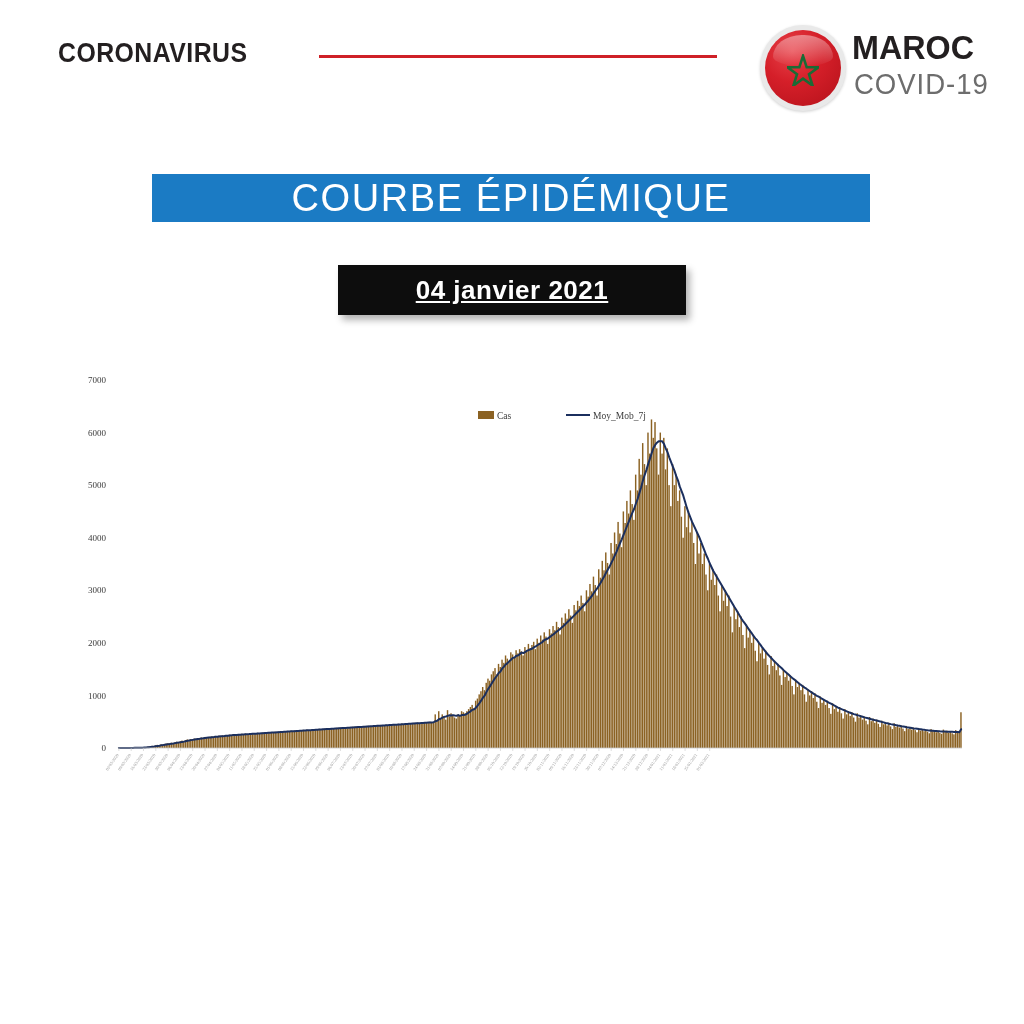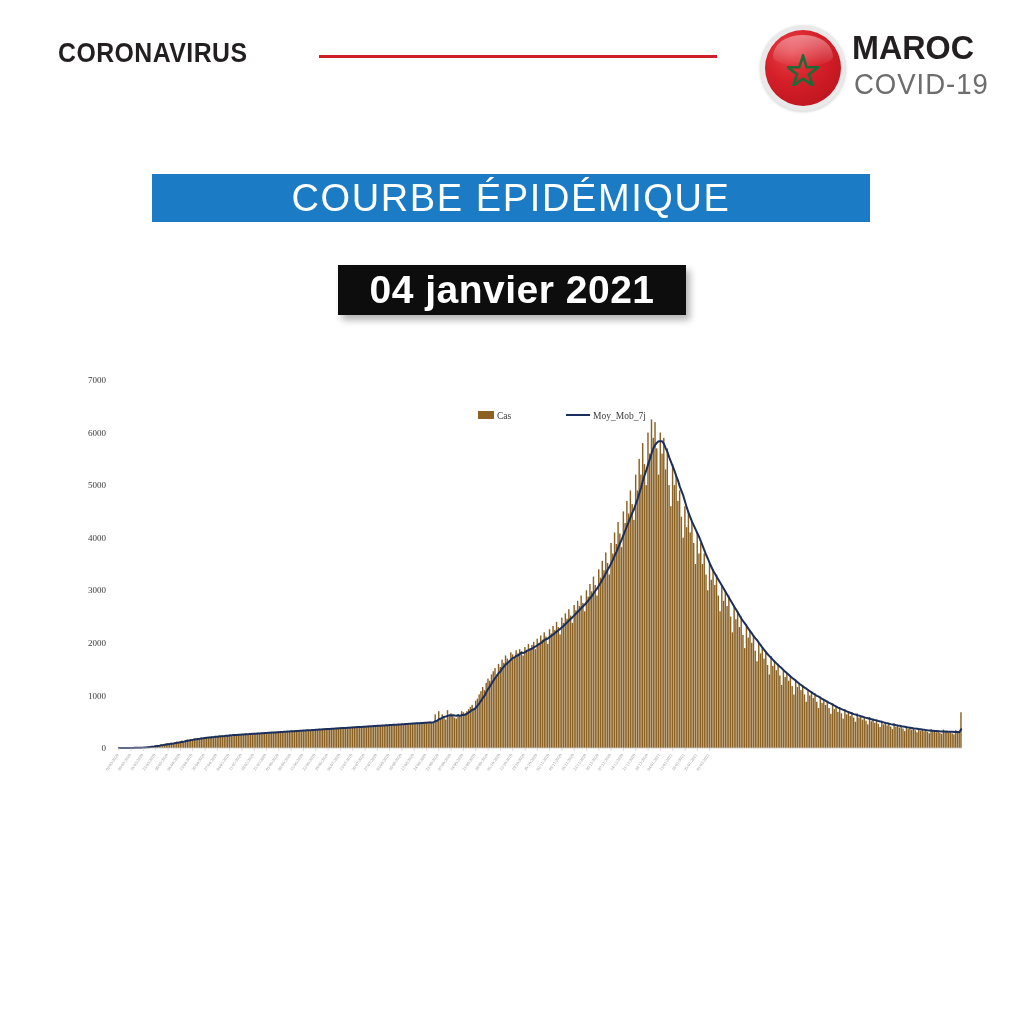--- a/index.html
+++ b/index.html
@@ -63,21 +63,21 @@
     display:block;width:100%;text-align:center;line-height:48px;
     color:#ffffff;font-size:38px;letter-spacing:1.6px;font-weight:400;
   }
   .datebox{
     position:absolute;left:338px;top:265px;width:348px;height:50px;
     background:#0d0d0d;
     box-shadow:4px 5px 7px rgba(0,0,0,.30);
   }
   .datebox span{
     display:block;width:100%;text-align:center;line-height:50px;
-    color:#ffffff;font-size:39px;font-weight:bold;letter-spacing:0.5px;
+    color:#ffffff;font-size:26px;font-weight:bold;letter-spacing:0.5px;text-decoration:underline;
   }
 
   
   .chart-wrap{position:absolute;left:0px;top:370px;width:1024px;height:430px;}
   .chart-svg{display:block;}
   .ytick{font-size:9px;fill:#3b3b3b;font-family:"Liberation Serif",serif;text-anchor:end;}
   .xtick{font-size:4.3px;fill:#9a9a9a;font-family:"Liberation Serif",serif;text-anchor:end;}
   .legend-label{font-size:9.5px;fill:#3b3b3b;font-family:"Liberation Serif",serif;}
 
   

